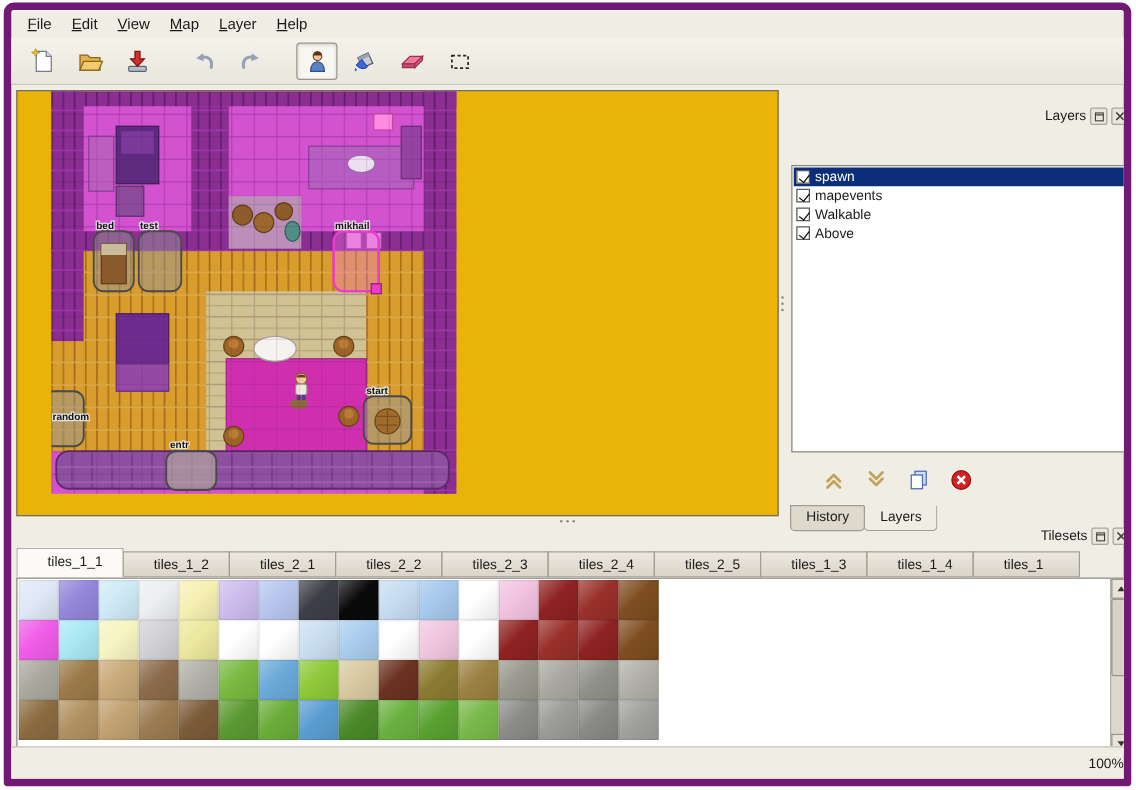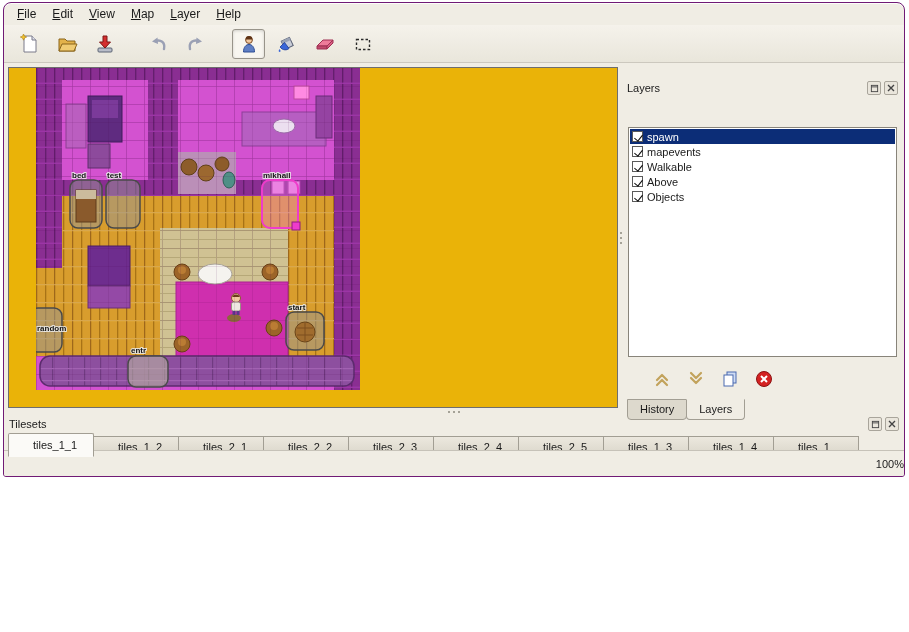--- a/index.html
+++ b/index.html
@@ -1,21 +1,21 @@
 <!DOCTYPE html>
 <html><head>
 <meta charset="utf-8">
 <style>
   * { box-sizing:border-box; margin:0; padding:0; }
   html,body { width:909px; height:632px; }
   body { font-family:"Liberation Sans",sans-serif; background:#ffffff; position:relative; font-size:11px; color:#1a1a1a; }
 
-  #window { position:absolute; left:3px; top:2px; width:902px; height:475px; background:#f0ede4;
-            border:1px solid #701a75; border-radius:8px 8px 3px 3px; overflow:hidden;
-            box-shadow: inset 0 1px 0 rgba(255,255,255,0.85); }
+  #window { position:absolute; left:3px; top:2px; width:902px; height:627px; background:#f0ede4;
+            border:6px solid #701a75; border-radius:8px 8px 3px 3px; overflow:hidden;
+            box-shadow: inset 0 1px 0 rgba(255,255,255,0.85); text-align: right; }
 
   
   .menubar { height:22px; display:flex; align-items:center; padding-left:5px; }
   .menu-item { display:inline-block; padding:3px 8px; font-size:12px; border-radius:2px; }
   .menu-item::first-letter { text-decoration:underline; }
 
   
   .toolbar { height:38px; display:flex; align-items:center; padding:2px 8px; gap:5px;
              border-bottom:1px solid #ccc8be; background:linear-gradient(#f5f2eb,#e9e6db); }
   .tbtn { width:33px; height:30px; display:flex; align-items:center; justify-content:center;
@@ -327,24 +327,20 @@
         <span class="cb"></span>
         <span>mapevents</span>
       </div>
       <div class="layer-row">
         <span class="cb"></span>
         <span>Walkable</span>
       </div>
       <div class="layer-row">
         <span class="cb"></span>
         <span>Above</span>
-      </div>
-      <div class="layer-row">
-        <span class="cb"></span>
-        <span>Objects</span>
       </div>
     </div>
 
     <div class="layer-actions">
       <span class="action-btn">
         <svg width="20" height="20" viewBox="0 0 20 20">
           <path d="M5 11l5-5 5 5M5 16l5-5 5 5" fill="none" stroke="#c2a35c" stroke-width="2.2" stroke-linecap="round" stroke-linejoin="round"></path>
         </svg>
       </span>
       <span class="action-btn">

